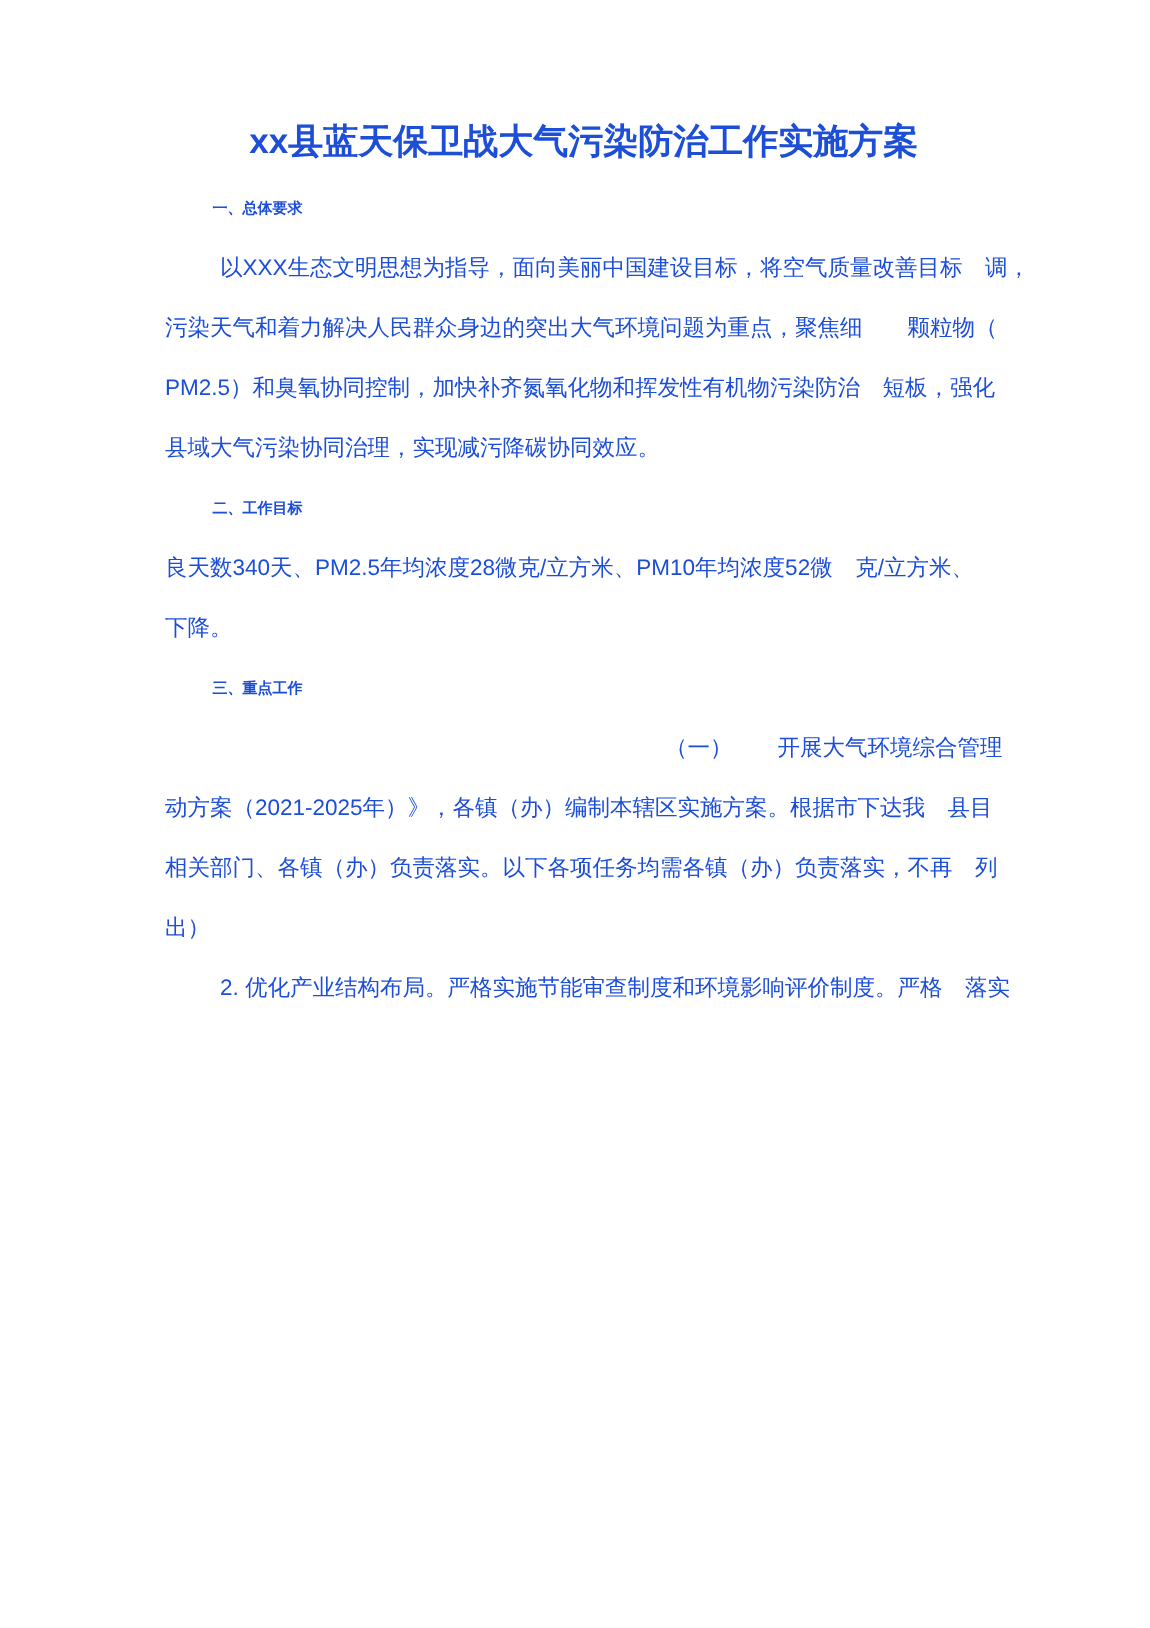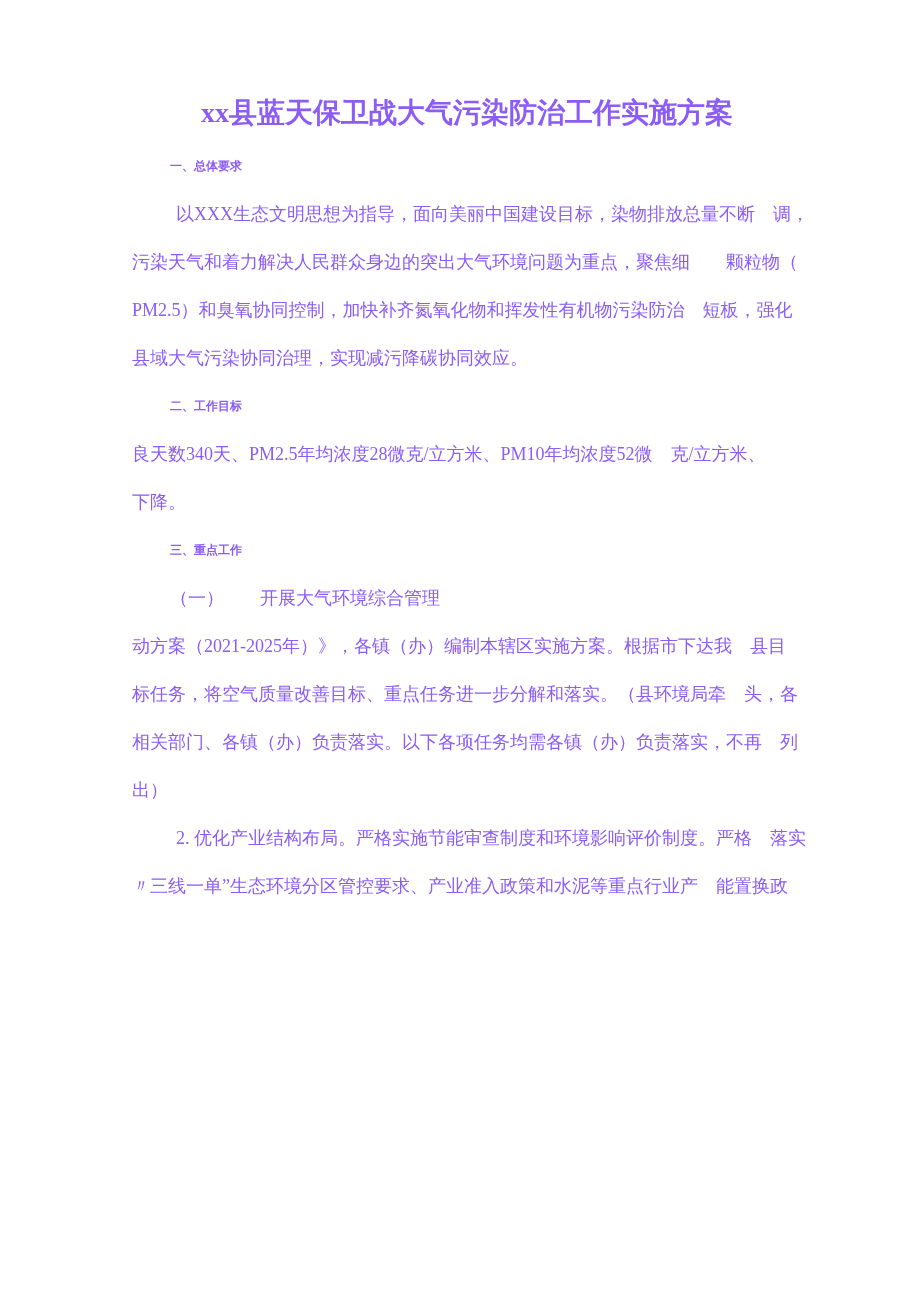--- a/index.html
+++ b/index.html
@@ -5,22 +5,22 @@
   html, body {
     margin: 0;
     padding: 0;
     background: #ffffff;
   }
   .page {
     position: relative;
     width: 920px;
     height: 1302px;
     background: #ffffff;
-    color: #8b5cf6;
-    font-family: Liberation Serif, serif;
+    color: #1d4ed8;
+    font-family: Liberation Sans, sans-serif;
     overflow: hidden;
   }
   .content {
     position: absolute;
     left: 132px;
     top: 84px;
     width: 670px;
   }
   .title {
     height: 58px;
@@ -36,44 +36,43 @@
     font-size: 18px;
     white-space: pre;
   }
   .h {
     font-weight: bold;
     font-size: 12px;
     padding-left: 38px;
   }
   .sub {
     padding-left: 38px;
+    text-align: right;
   }
   .pfirst {
     padding-left: 44px;
   }
   .pcont {
     padding-left: 0;
   }
 </style>
 </head>
 <body>
 
 <div class="page">
   <div class="content">
     <div class="title">xx县蓝天保卫战大气污染防治工作实施方案</div>
     <div class="block h">一、总体要求</div>
-    <div class="block pfirst">以XXX生态文明思想为指导，面向美丽中国建设目标，染物排放总量不断　调，</div>
+    <div class="block pfirst">以XXX生态文明思想为指导，面向美丽中国建设目标，将空气质量改善目标　调，</div>
     <div class="block pcont">污染天气和着力解决人民群众身边的突出大气环境问题为重点，聚焦细　　颗粒物（</div>
     <div class="block pcont">PM2.5）和臭氧协同控制，加快补齐氮氧化物和挥发性有机物污染防治　短板，强化</div>
     <div class="block pcont">县域大气污染协同治理，实现减污降碳协同效应。</div>
     <div class="block h">二、工作目标</div>
     <div class="block pcont">良天数340天、PM2.5年均浓度28微克/立方米、PM10年均浓度52微　克/立方米、</div>
     <div class="block pcont">下降。</div>
     <div class="block h">三、重点工作</div>
     <div class="block sub">（一）　　开展大气环境综合管理</div>
     <div class="block pcont">动方案（2021-2025年）》，各镇（办）编制本辖区实施方案。根据市下达我　县目</div>
-    <div class="block pcont">标任务，将空气质量改善目标、重点任务进一步分解和落实。（县环境局牵　头，各</div>
     <div class="block pcont">相关部门、各镇（办）负责落实。以下各项任务均需各镇（办）负责落实，不再　列</div>
     <div class="block pcont">出）</div>
     <div class="block pfirst">2. 优化产业结构布局。严格实施节能审查制度和环境影响评价制度。严格　落实</div>
-    <div class="block pcont">〃三线一单”生态环境分区管控要求、产业准入政策和水泥等重点行业产　能置换政</div>
   </div>
 </div>
 
 </body></html>

